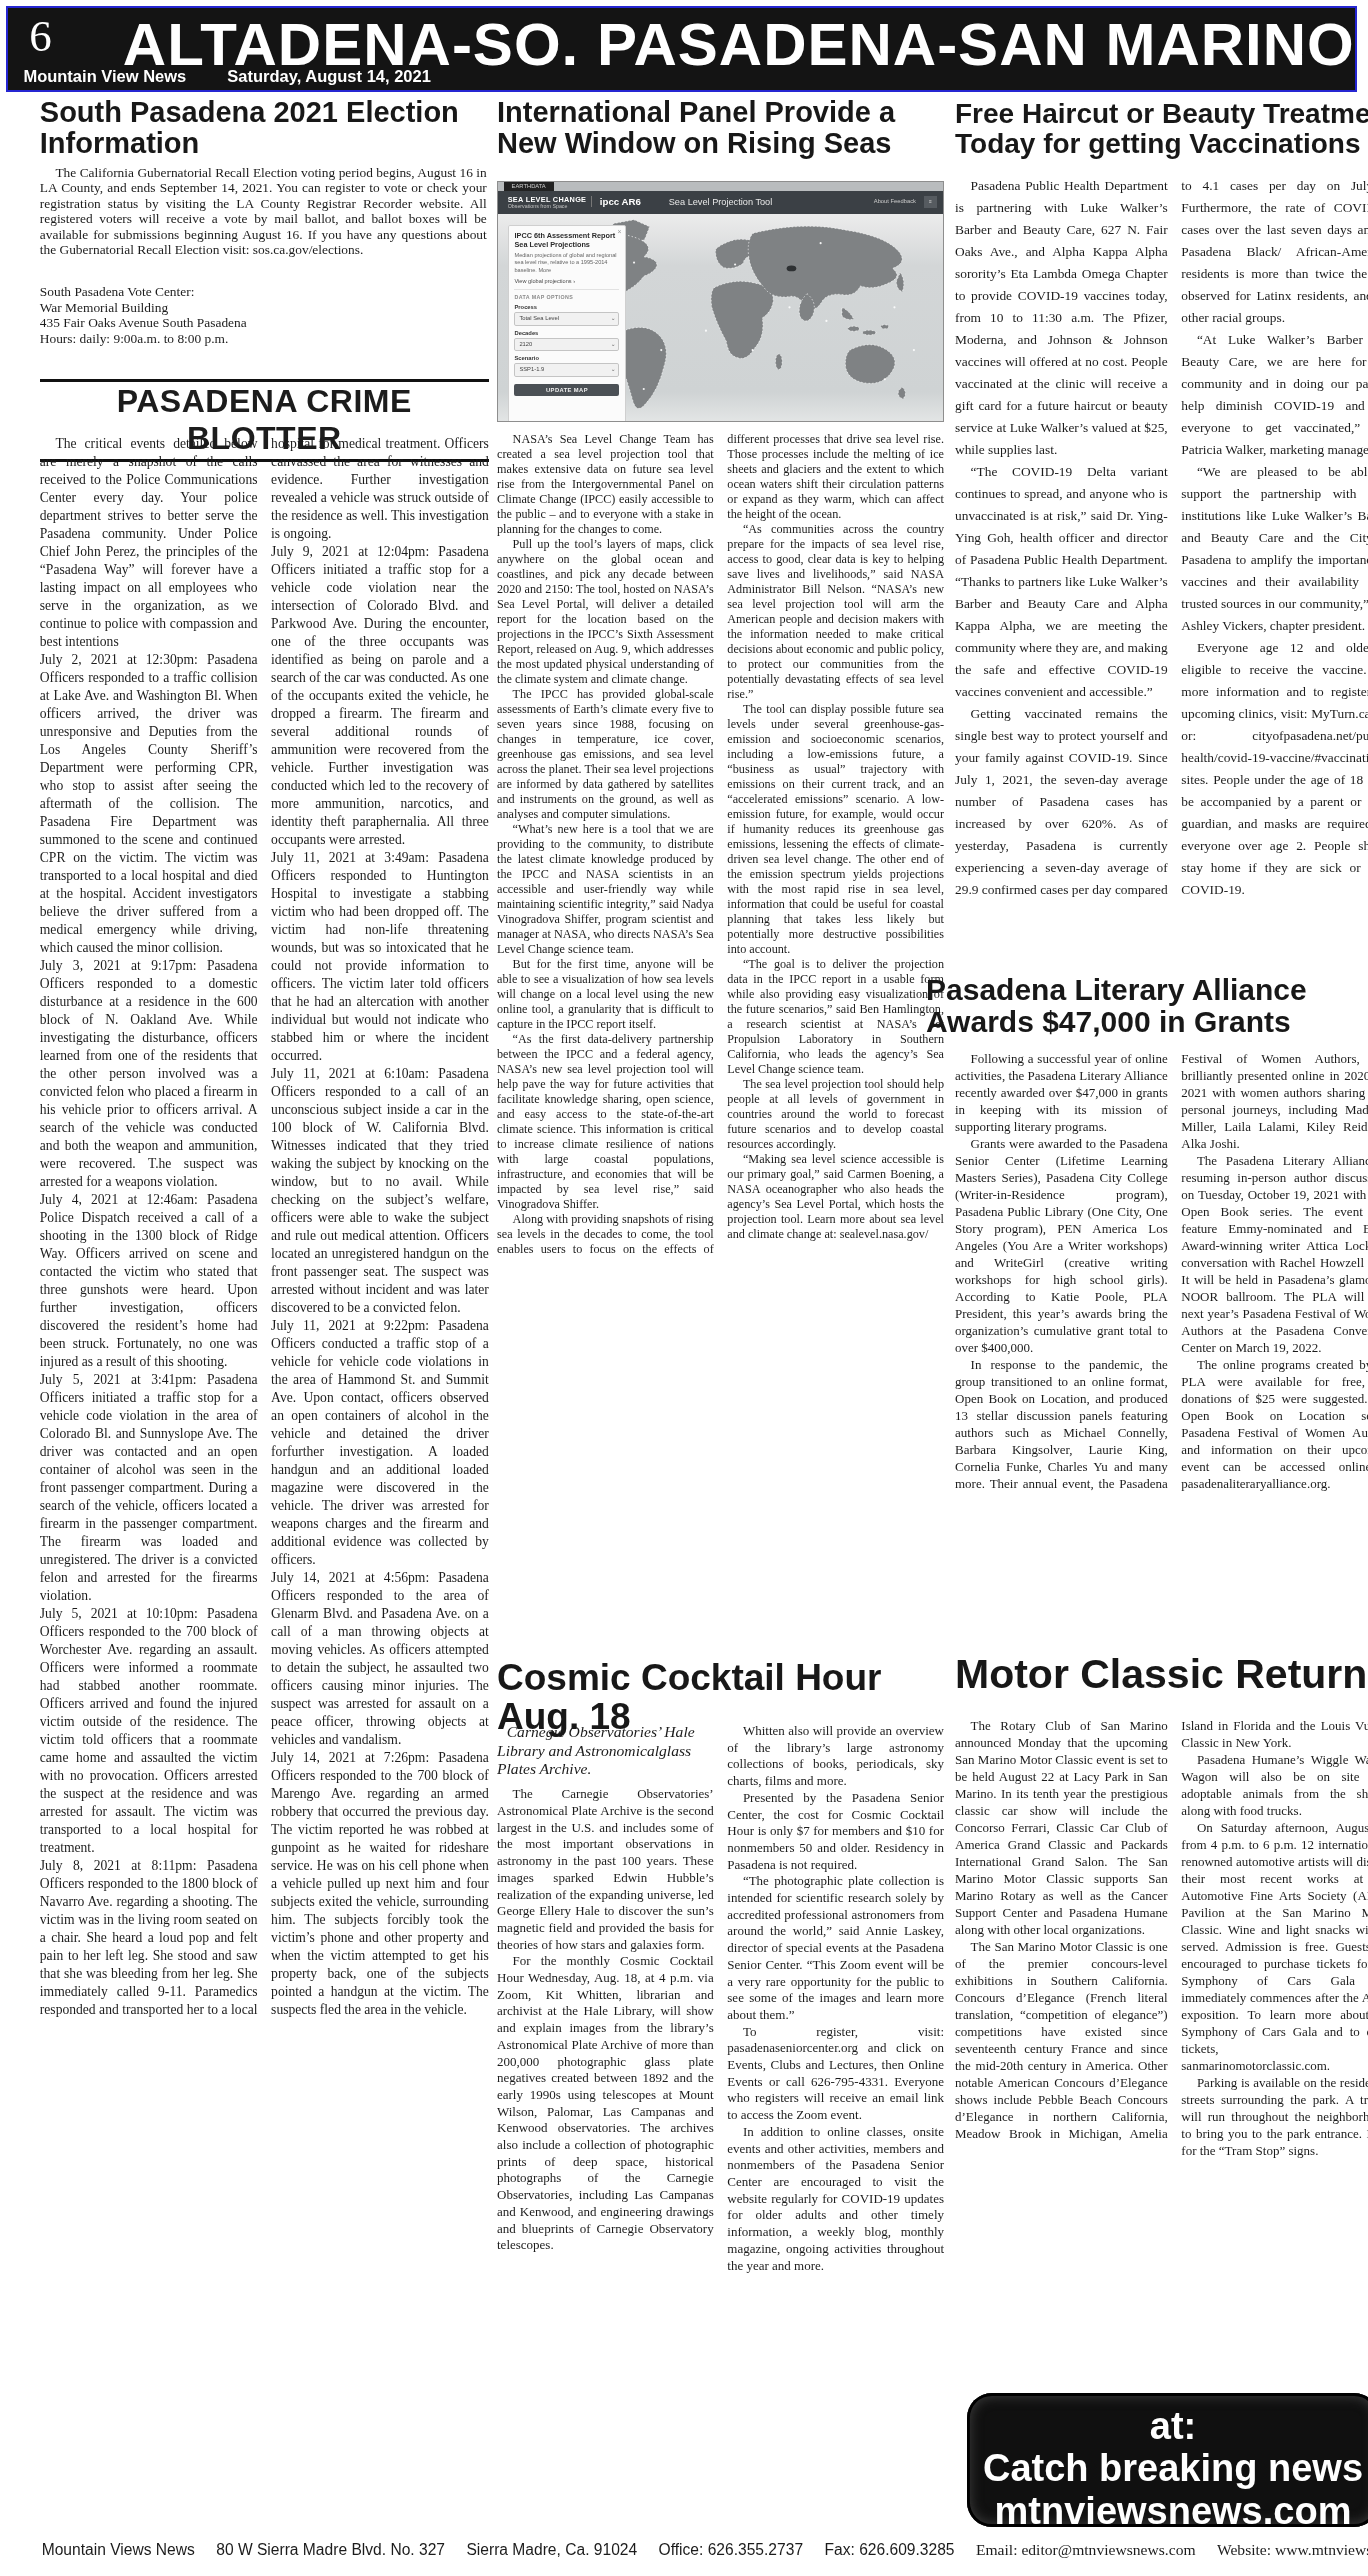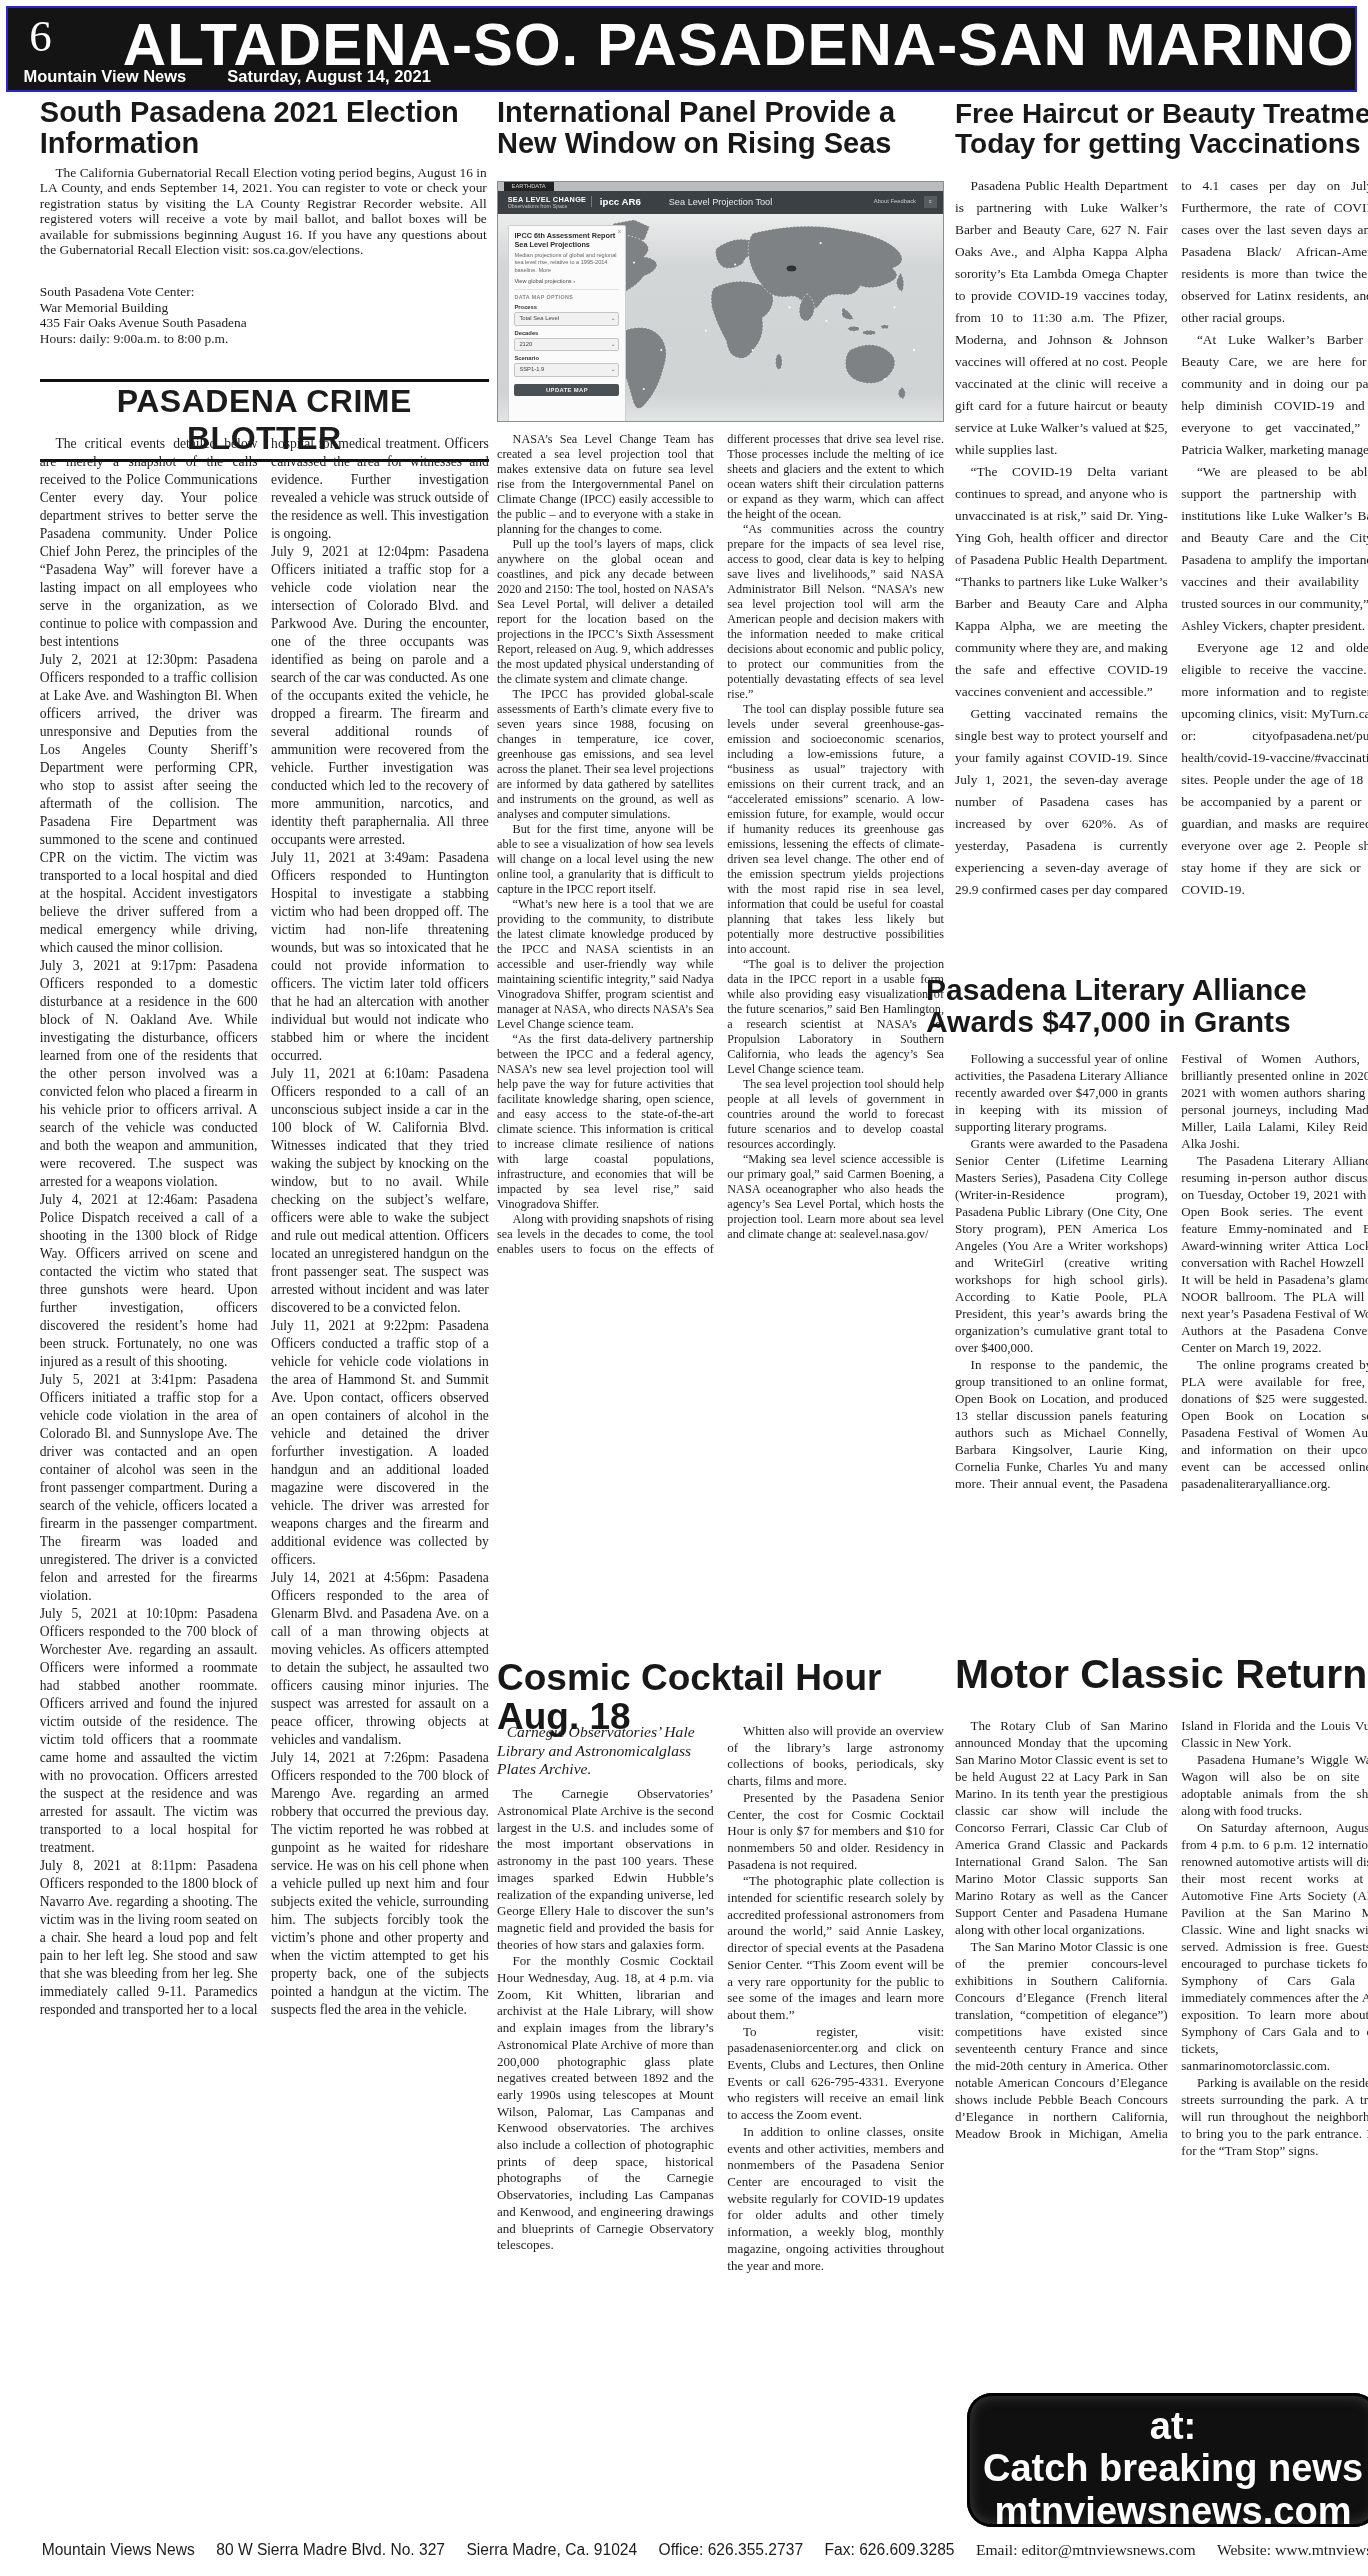--- a/index.html
+++ b/index.html
@@ -199,22 +199,22 @@
       <div class="plabel">Scenario</div>
       <div class="pselect"><span>SSP1-1.9</span><span class="car">⌄</span></div>
       <div class="pbtn">UPDATE MAP</div>
     </div>
   </div>
 
   <div class="abs cols" id="seas-cols">
       <p class="para">NASA’s Sea Level Change Team has created a sea level projection tool that makes extensive data on future sea level rise from the Intergovernmental Panel on Climate Change (IPCC) easily accessible to the public – and to everyone with a stake in planning for the changes to come.</p>
       <p class="para">Pull up the tool’s layers of maps, click anywhere on the global ocean and coastlines, and pick any decade between 2020 and 2150: The tool, hosted on NASA’s Sea Level Portal, will deliver a detailed report for the location based on the projections in the IPCC’s Sixth Assessment Report, released on Aug. 9, which addresses the most updated physical understanding of the climate system and climate change.</p>
       <p class="para">The IPCC has provided global-scale assessments of Earth’s climate every five to seven years since 1988, focusing on changes in temperature, ice cover, greenhouse gas emissions, and sea level across the planet. Their sea level projections are informed by data gathered by satellites and instruments on the ground, as well as analyses and computer simulations.</p>
+      <p class="para">“What’s new here is a tool that we are providing to the community, to distribute the latest climate knowledge produced by the IPCC and NASA scientists in an accessible and user-friendly way while maintaining scientific integrity,” said Nadya Vinogradova Shiffer, program scientist and manager at NASA, who directs NASA’s Sea Level Change science team.</p>
       <p class="para">But for the first time, anyone will be able to see a visualization of how sea levels will change on a local level using the new online tool, a granularity that is difficult to capture in the IPCC report itself.</p>
-      <p class="para">“What’s new here is a tool that we are providing to the community, to distribute the latest climate knowledge produced by the IPCC and NASA scientists in an accessible and user-friendly way while maintaining scientific integrity,” said Nadya Vinogradova Shiffer, program scientist and manager at NASA, who directs NASA’s Sea Level Change science team.</p>
       <p class="para">“As the first data-delivery partnership between the IPCC and a federal agency, NASA’s new sea level projection tool will help pave the way for future activities that facilitate knowledge sharing, open science, and easy access to the state-of-the-art climate science. This information is critical to increase climate resilience of nations with large coastal populations, infrastructure, and economies that will be impacted by sea level rise,” said Vinogradova Shiffer.</p>
       <p class="para">Along with providing snapshots of rising sea levels in the decades to come, the tool enables users to focus on the effects of different processes that drive sea level rise. Those processes include the melting of ice sheets and glaciers and the extent to which ocean waters shift their circulation patterns or expand as they warm, which can affect the height of the ocean.</p>
       <p class="para">“As communities across the country prepare for the impacts of sea level rise, access to good, clear data is key to helping save lives and livelihoods,” said NASA Administrator Bill Nelson. “NASA’s new sea level projection tool will arm the American people and decision makers with the information needed to make critical decisions about economic and public policy, to protect our communities from the potentially devastating effects of sea level rise.”</p>
       <p class="para">The tool can display possible future sea levels under several greenhouse-gas-emission and socioeconomic scenarios, including a low-emissions future, a “business as usual” trajectory with emissions on their current track, and an “accelerated emissions” scenario. A low-emission future, for example, would occur if humanity reduces its greenhouse gas emissions, lessening the effects of climate-driven sea level change. The other end of the emission spectrum yields projections with the most rapid rise in sea level, information that could be useful for coastal planning that takes less likely but potentially more destructive possibilities into account.</p>
       <p class="para">“The goal is to deliver the projection data in the IPCC report in a usable form while also providing easy visualization of the future scenarios,” said Ben Hamlington, a research scientist at NASA’s Jet Propulsion Laboratory in Southern California, who leads the agency’s Sea Level Change science team.</p>
       <p class="para">The sea level projection tool should help people at all levels of government in countries around the world to forecast future scenarios and to develop coastal resources accordingly.</p>
       <p class="para">“Making sea level science accessible is our primary goal,” said Carmen Boening, a NASA oceanographer who also heads the agency’s Sea Level Portal, which hosts the projection tool. Learn more about sea level and climate change at: sealevel.nasa.gov/</p>
     </div>
 
   <h1 class="headline abs" id="cosmic-title">Cosmic Cocktail Hour Aug. 18</h1>

